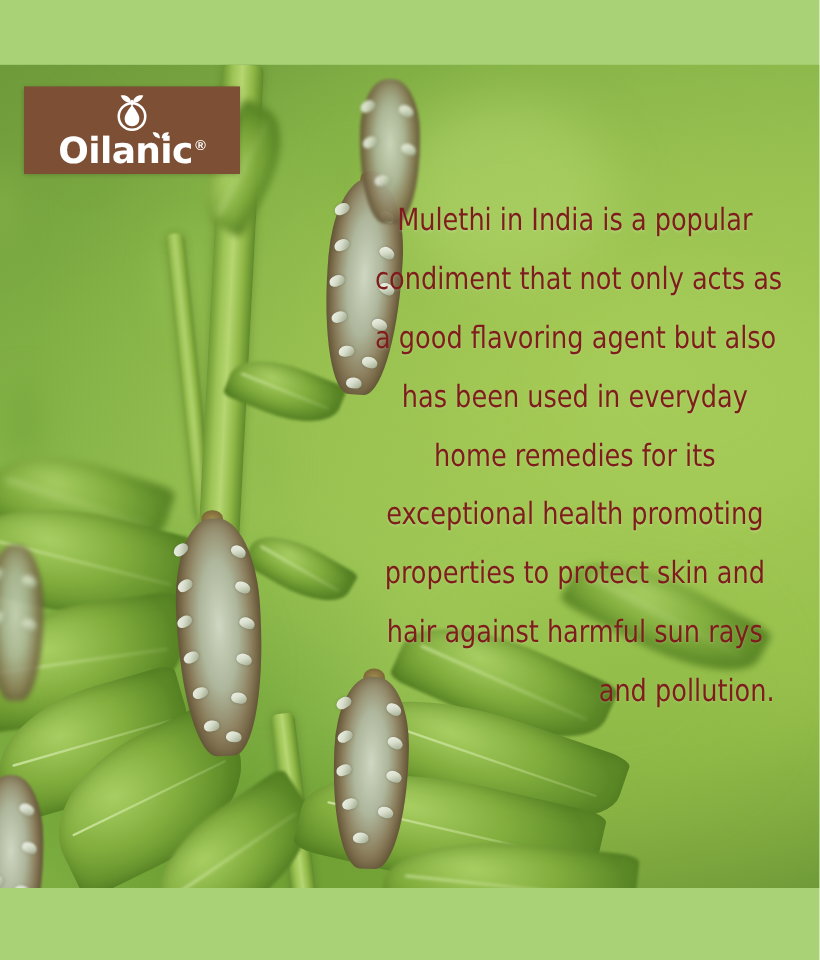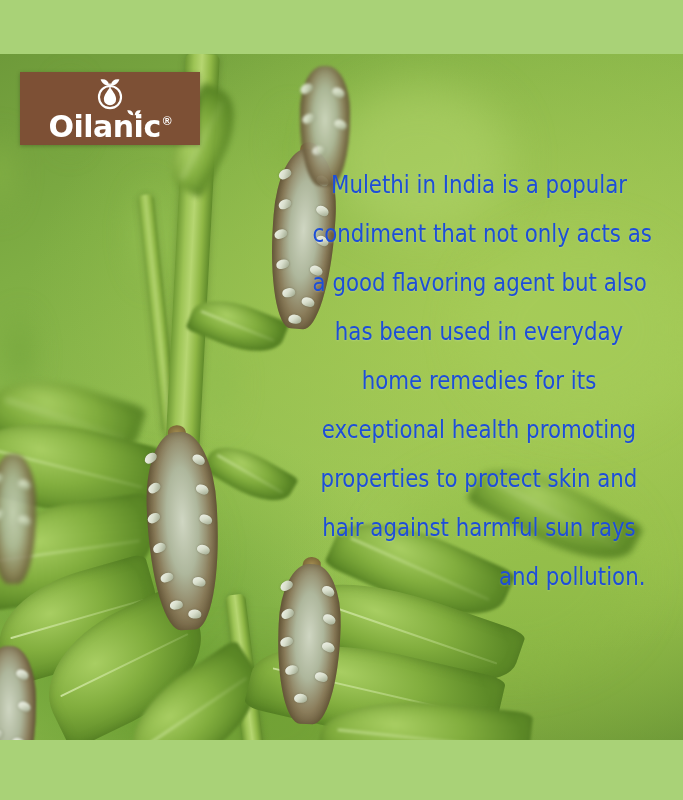--- a/index.html
+++ b/index.html
@@ -125,21 +125,21 @@
     letter-spacing:1.5px;
     transform: scaleX(.86);
     white-space:nowrap;
   }
 
   
   .body-copy {
     position:absolute;
     left:300px; top:160px; width:358px;
     text-align:center;
-    color:#1d4ed8;
+    color:#7f1d1d;
     font-family:"Liberation Sans Narrow","DejaVu Sans Condensed","Liberation Sans", sans-serif;
     font-size:25.5px;
     line-height:49px;
     text-shadow: 0 1px 2px rgba(255,255,255,.18);
   }
   .body-copy .line { display:block; white-space:nowrap; transform: scaleX(.93); }
   .body-copy .line.r { text-align:right; }
 </style>
 </head>
 <body>

